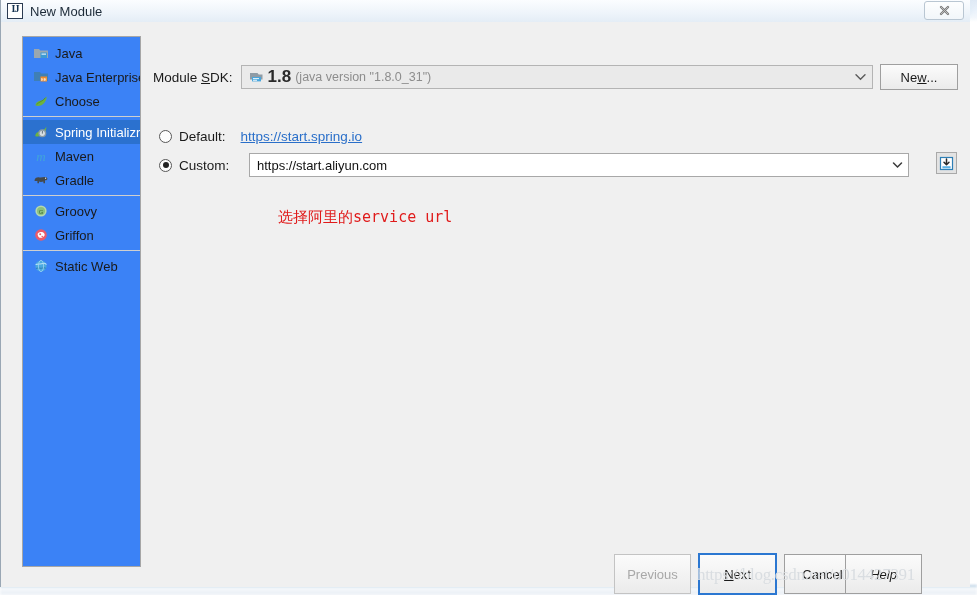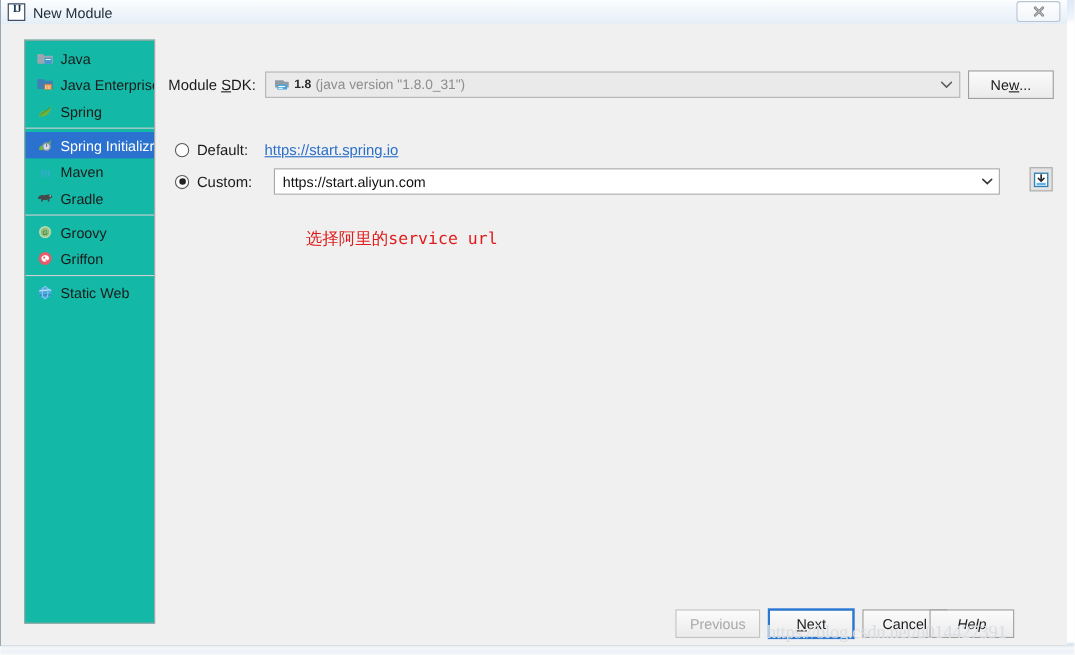--- a/index.html
+++ b/index.html
@@ -81,21 +81,21 @@
 
   #dialog-body {
     position: absolute; left: 0; top: 22px; width: 969px; height: 565px;
     background: #f0f0f0;
   }
 
   
   #sidebar {
     position: absolute; left: 21px; top: 14px;
     width: 119px; height: 531px;
-    background: #14b8a6;
+    background: #3b82f6;
     border: 1px solid #a6a6a6;
     overflow: hidden;
   }
   .side-item {
     height: 24px;
     display: flex; align-items: center;
     padding-left: 10px;
     font-size: 13px; color: #1a1a1a;
     cursor: pointer;
     white-space: nowrap;
@@ -127,21 +127,21 @@
   #sdk-combo {
     width: 632px; height: 24px;
     background: #eaeaea;
     border: 1px solid #b4b4b4;
     display: flex; align-items: center;
     padding-left: 6px;
     cursor: pointer;
   }
   #sdk-icon { width: 16px; height: 16px; margin-right: 4px; flex: none; }
   #sdk-icon svg { display: block; }
-  #sdk-version { font-size: 11px; color: #2a2a2a; font-weight: bold; }
+  #sdk-version { font-size: 17px; color: #2a2a2a; font-weight: bold; }
   #sdk-desc { font-size: 12.5px; color: #8d8d8d; margin-left: 4px; }
   #sdk-arrow {
     margin-left: auto; width: 22px; height: 22px;
     display: flex; align-items: center; justify-content: center;
   }
   #new-button {
     position: absolute; left: 727px; top: 42px;
     width: 78px; height: 26px;
     background: linear-gradient(#fbfbfb, #ebebeb);
     border: 1px solid #9f9f9f;
@@ -210,21 +210,21 @@
     position: absolute; left: 125px; top: 186px;
     font-size: 15px; color: #e01b1b;
     font-family: "DejaVu Sans Mono", "Liberation Mono", monospace;
     white-space: nowrap;
   }
 
   
   #buttons { position: absolute; left: 0; top: 0; width: 969px; height: 565px; }
   .btn {
     position: absolute; top: 532px;
-    height: 26px;
+    height: 40px;
     background: linear-gradient(#fbfbfb, #ebebeb);
     border: 1px solid #9f9f9f;
     font-size: 13px; color: #1a1a1a;
     display: flex; align-items: center; justify-content: center;
     cursor: pointer;
   }
   .btn u { text-decoration: underline; }
   .btn.disabled { color: #a8a8a8; border-color: #c3c3c3; cursor: default; }
   .btn.focused {
     outline: 2px solid #2b77d1;
@@ -298,21 +298,21 @@
         <span class="side-label">Java Enterprise</span>
       </div>
 
       <div class="side-item">
         <span class="side-ico">
           <svg width="16" height="16" viewBox="0 0 16 16">
             <path d="M13.5 3.2 C12 8 8 6.5 4.4 9 C2.2 10.6 2.6 12.6 2.6 12.6 C5.5 13.6 9.4 12.4 11.6 9.4 C13.5 6.9 13.8 4.6 13.5 3.2 Z" fill="#6db33f"></path>
             <path d="M12.4 4.6 C10 8.6 6.5 8.2 3.6 11.6" stroke="#4f9030" stroke-width=".9" fill="none"></path>
           </svg>
         </span>
-        <span class="side-label">Spring</span>
+        <span class="side-label">Choose</span>
       </div>
 
       <div class="side-sep"></div>
 
       <div class="side-item selected">
         <span class="side-ico">
           <svg width="16" height="16" viewBox="0 0 16 16">
             <path d="M13.2 2.6 C11.8 7.4 7.6 6 4.2 8.6 C2 10.2 2.4 12.2 2.4 12.2 C5.3 13.2 9.2 12 11.4 9 C13.3 6.5 13.5 4 13.2 2.6 Z" fill="#6db33f"></path>
             <circle cx="9.3" cy="9.3" r="4" fill="#8a9aa5"></circle>
             <circle cx="9.3" cy="9.3" r="2.6" fill="#d6dde2"></circle>

